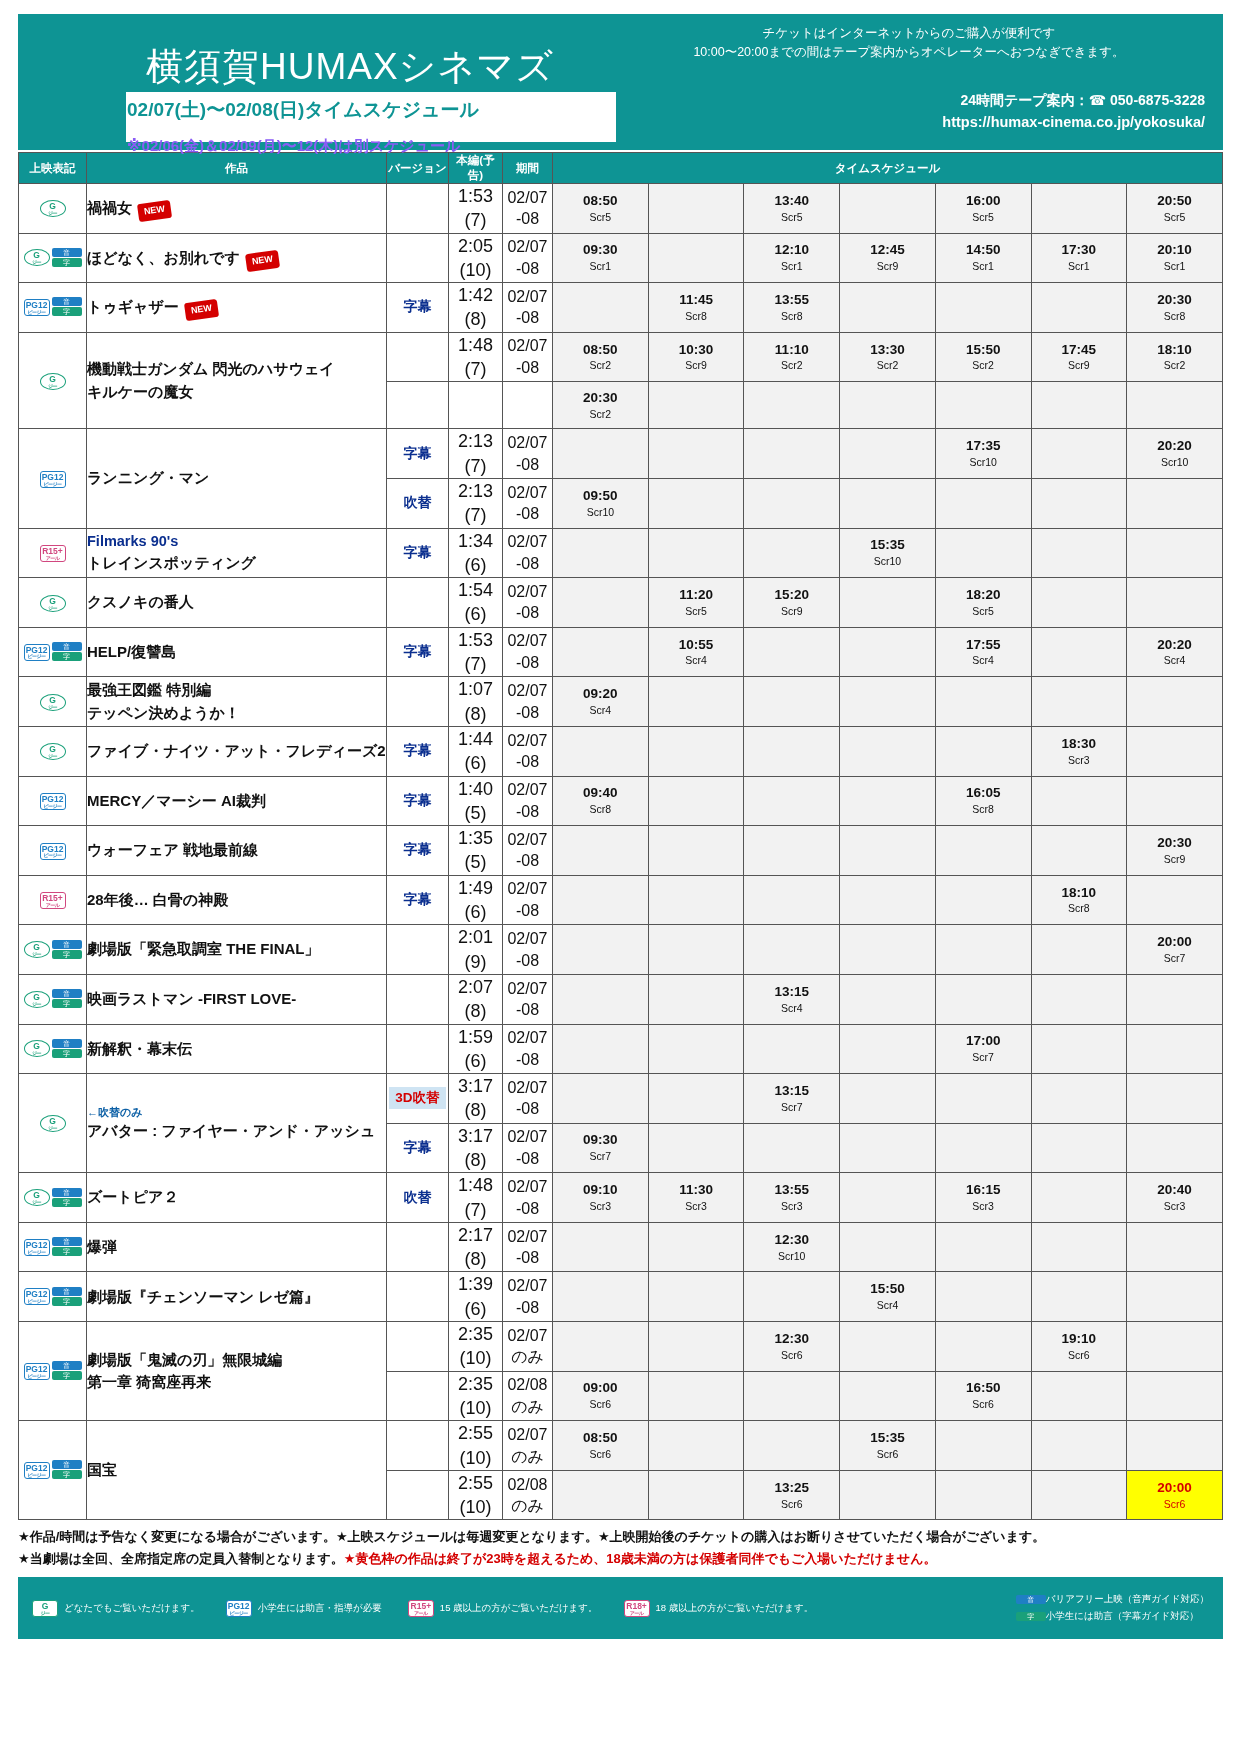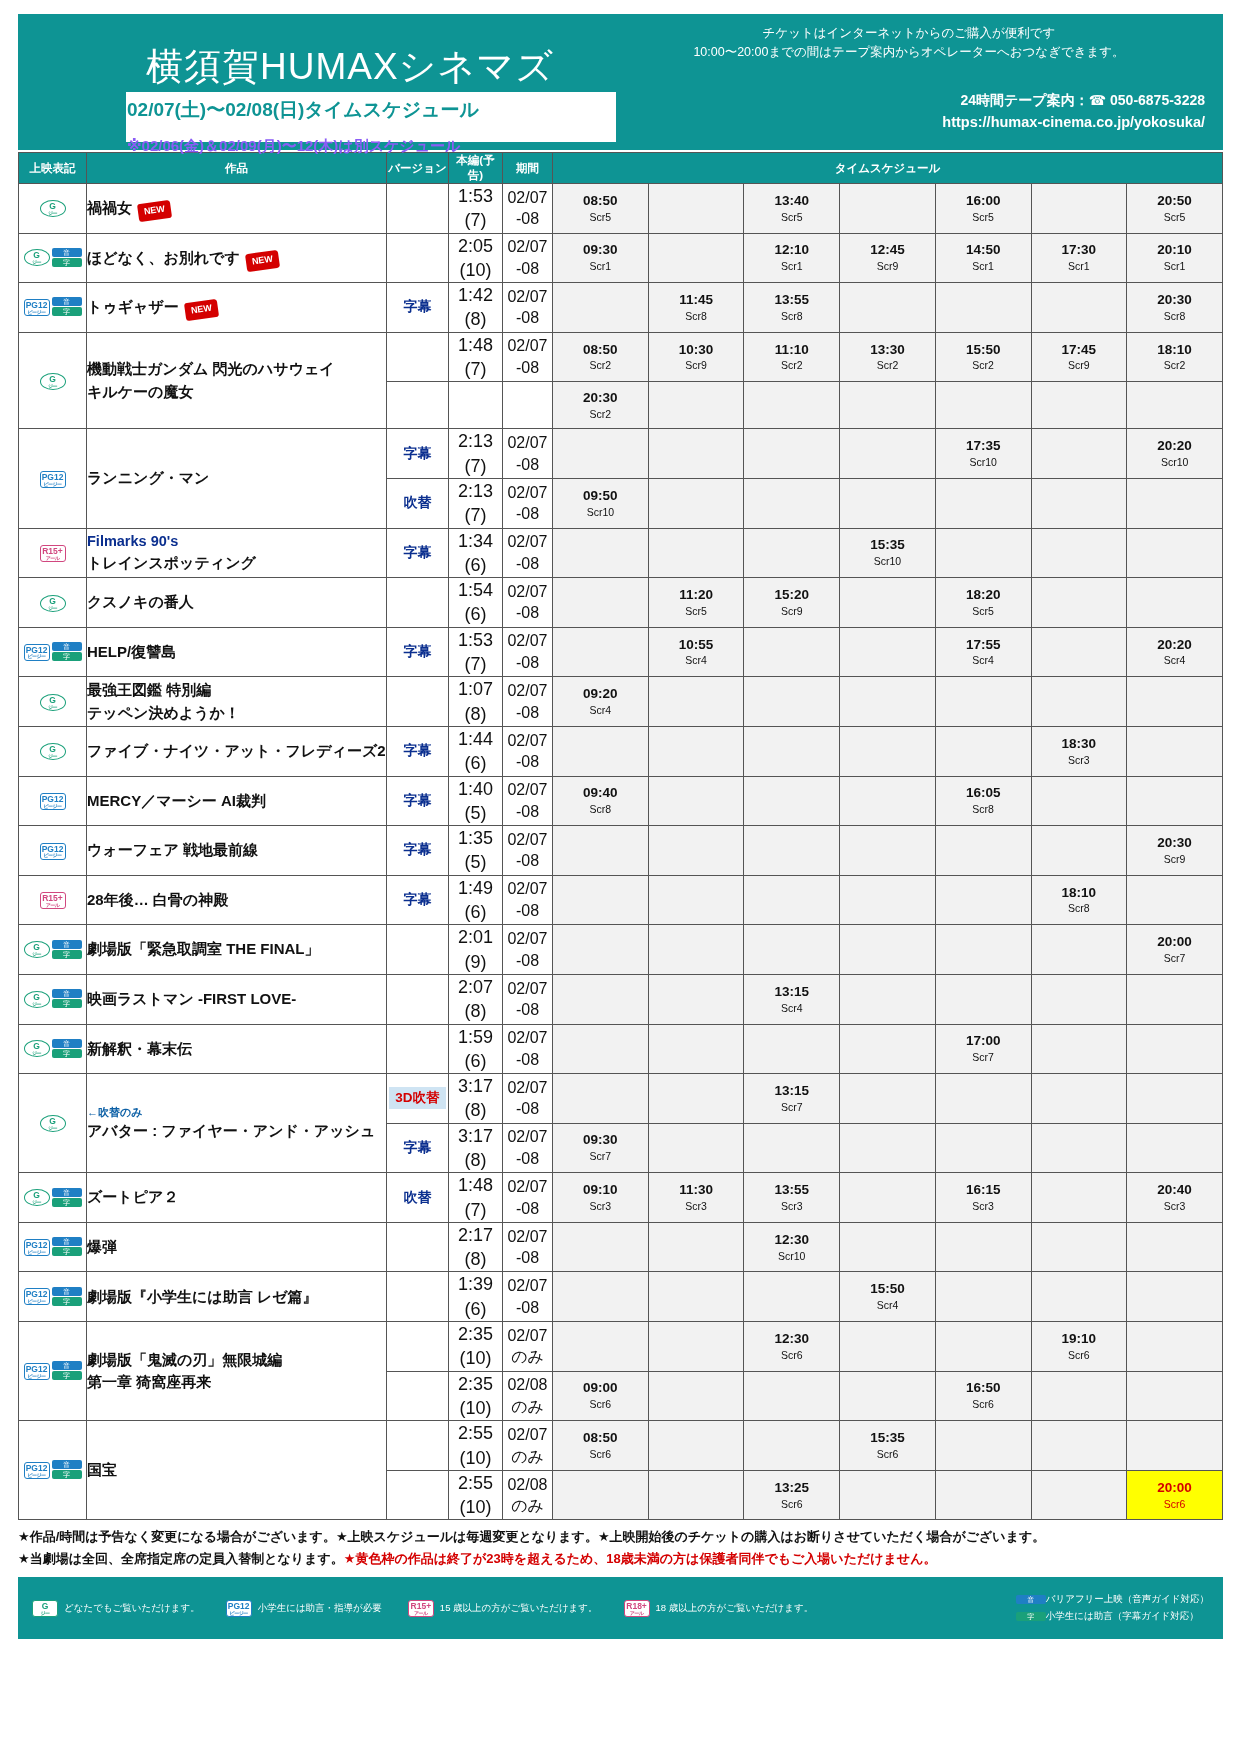--- a/index.html
+++ b/index.html
@@ -476,21 +476,21 @@
           <td class="slot empty"></td>
           <td class="slot">12:30<span class="scr">Scr10</span></td>
           <td class="slot empty"></td>
           <td class="slot empty"></td>
           <td class="slot empty"></td>
           <td class="slot empty"></td>
         </tr>
         <tr>
           <td class="mark" rowspan="1"><span class="badge b-pg"><span class="bt">PG12</span><span class="bb">ピージー</span></span><span class="acc"><span class="ln a1">音</span><span class="ln a2">字</span></span></td>
           <td class="title" rowspan="1">
-            <div>劇場版『小学生には助言 レゼ篇』</div>
+            <div>劇場版『チェンソーマン レゼ篇』</div>
           </td>
           <td class="ver"></td>
           <td class="len">1:39<br>(6)</td>
           <td class="term">02/07<br>-08</td>
           <td class="slot empty"></td>
           <td class="slot empty"></td>
           <td class="slot empty"></td>
           <td class="slot">15:50<span class="scr">Scr4</span></td>
           <td class="slot empty"></td>
           <td class="slot empty"></td>

